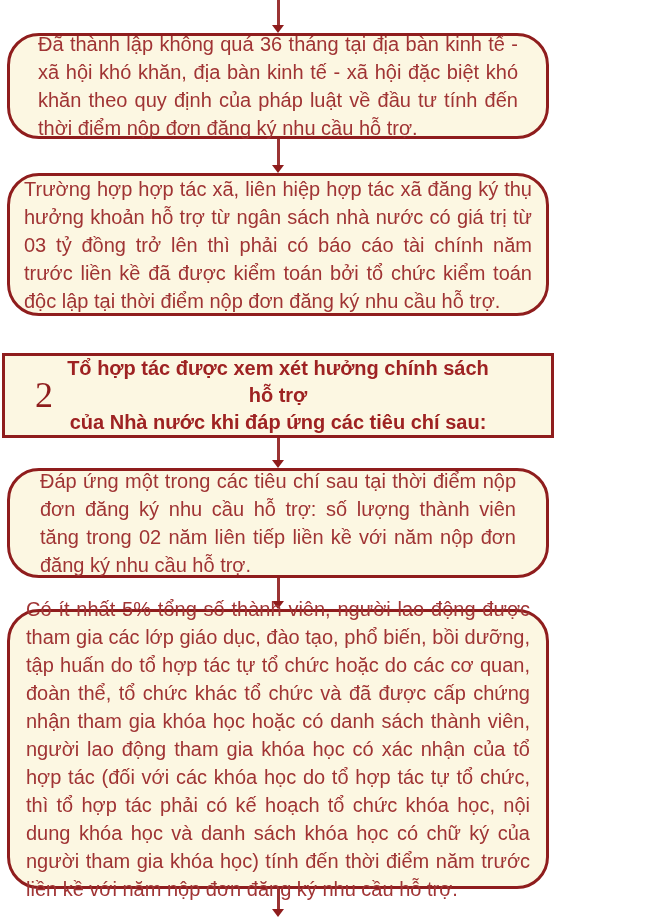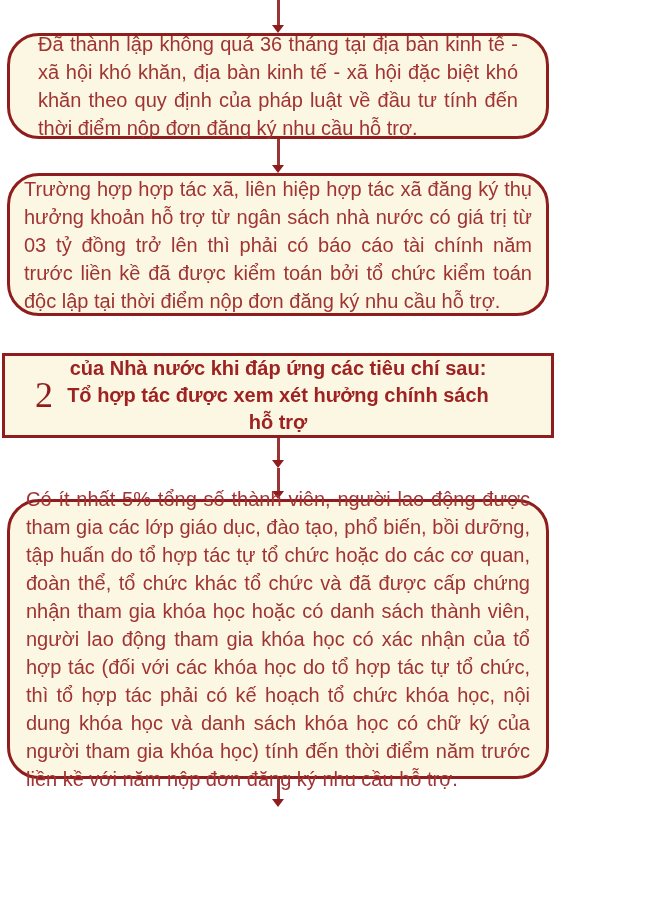--- a/index.html
+++ b/index.html
@@ -114,30 +114,33 @@
 
   <div class="rbox box-2">
     <p>Trường hợp hợp tác xã, liên hiệp hợp tác xã đăng ký thụ hưởng khoản hỗ trợ từ ngân sách nhà nước có giá trị từ 03 tỷ đồng trở lên thì phải có báo cáo tài chính năm trước liền kề đã được kiểm toán bởi tổ chức kiểm toán độc lập tại thời điểm nộp đơn đăng ký nhu cầu hỗ trợ.</p>
   </div>
 
   <div class="gap-plain"></div>
 
   <div class="header-box">
     <span class="step-number">2</span>
     <div class="header-title">
+      <div>Tổ hợp tác được xem xét hưởng chính sách hỗ trợ</div>
       <div>của Nhà nước khi đáp ứng các tiêu chí sau:</div>
-      <div>Tổ hợp tác được xem xét hưởng chính sách hỗ trợ</div>
     </div>
   </div>
 
   <div class="arrow arrow-a2">
     <div class="line"></div>
     <div class="head"></div>
   </div>
 
+  <div class="rbox box-3">
+    <p>Đáp ứng một trong các tiêu chí sau tại thời điểm nộp đơn đăng ký nhu cầu hỗ trợ: số lượng thành viên tăng trong 02 năm liên tiếp liền kề với năm nộp đơn đăng ký nhu cầu hỗ trợ.</p>
+  </div>
 
   <div class="arrow arrow-a3">
     <div class="line"></div>
     <div class="head"></div>
   </div>
 
   <div class="rbox box-4">
     <p>Có ít nhất 5% tổng số thành viên, người lao động được tham gia các lớp giáo dục, đào tạo, phổ biến, bồi dưỡng, tập huấn do tổ hợp tác tự tổ chức hoặc do các cơ quan, đoàn thể, tổ chức khác tổ chức và đã được cấp chứng nhận tham gia khóa học hoặc có danh sách thành viên, người lao động tham gia khóa học có xác nhận của tổ hợp tác (đối với các khóa học do tổ hợp tác tự tổ chức, thì tổ hợp tác phải có kế hoạch tổ chức khóa học, nội dung khóa học và danh sách khóa học có chữ ký của người tham gia khóa học) tính đến thời điểm năm trước liền kề với năm nộp đơn đăng ký nhu cầu hỗ trợ.</p>
   </div>
 

